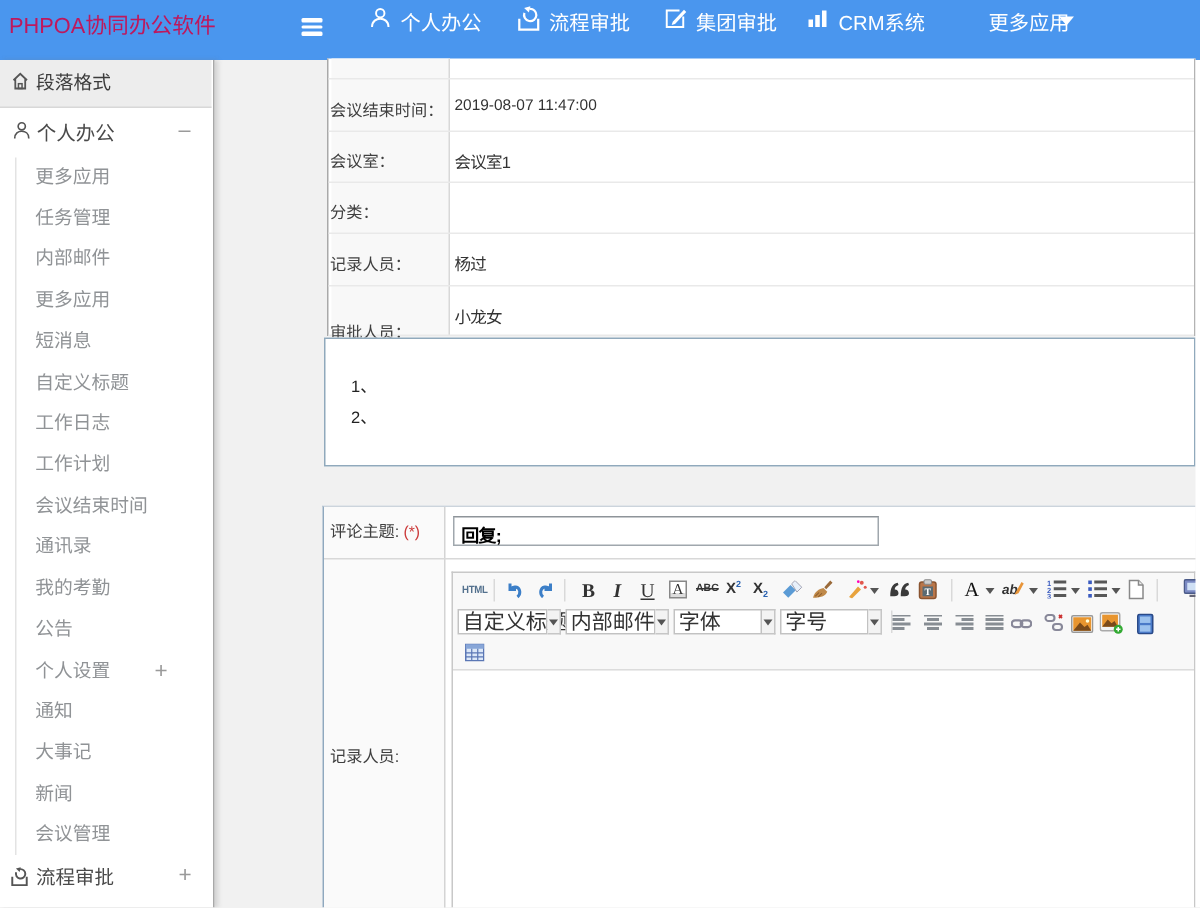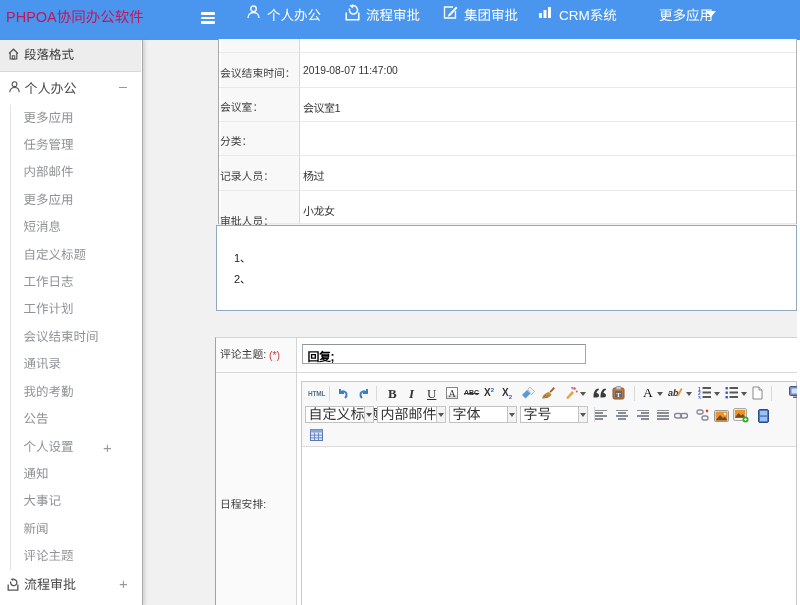--- a/index.html
+++ b/index.html
@@ -117,21 +117,21 @@
   <div class="abs ssub" style="top:164.4px">工作日志</div>
   <div class="abs ssub" style="top:191.8px">工作计划</div>
   <div class="abs ssub" style="top:219.2px">会议结束时间</div>
   <div class="abs ssub" style="top:246.6px">通讯录</div>
   <div class="abs ssub" style="top:274px">我的考勤</div>
   <div class="abs ssub" style="top:301.4px">公告</div>
   <div class="abs ssub" style="top:329px">个人设置</div>
   <div class="abs ssub" style="top:356.2px">通知</div>
   <div class="abs ssub" style="top:383.6px">大事记</div>
   <div class="abs ssub" style="top:411px">新闻</div>
-  <div class="abs ssub" style="top:438.4px">评论主题</div>
+  <div class="abs ssub" style="top:438.4px">会议管理</div>
 </div>
 <div class="abs pm" style="left:103px;top:439px">+</div>
 <svg class="abs" style="left:6.5px;top:577.5px" width="12" height="13" viewBox="0 0 15 17">
     <path d="M1.2 8.5 V15.8 H13.8 V8.5" fill="none" stroke="#555" stroke-width="1.7"></path>
     <path d="M4.6 4.6 A4.1 4.1 0 1 0 8 1.9" fill="none" stroke="#555" stroke-width="1.7"></path>
     <path d="M8.6 0.2 L4.4 1.4 L7.6 4.4 z" fill="#555"></path>
   </svg>
 <div class="abs shead" style="left:24px;top:573.5px">流程审批</div>
 <div class="abs pm" style="left:119px;top:575px">+</div>
 
@@ -161,21 +161,21 @@
 <div id="ctab" class="abs">
   <div class="labcol"></div>
   <div class="vdiv"></div>
   <div class="rline"></div>
 </div>
 <div class="labtxt" style="top:345px">评论主题:</div>
 <div class="abs" style="left:269px;top:349px;font-size:10.5px;color:#cc3b3b">(*)</div>
 <div id="cinput" class="abs">
     <span>回复;</span>
   </div>
-<div class="labtxt" style="top:495px">日程安排:</div>
+<div class="labtxt" style="top:495px">记录人员:</div>
 
 <div id="editor" class="abs">
   <div id="toolbar">
 
     <div class="ti" style="left:6px;top:8px;font-size:7px;font-weight:bold;color:#54718e;letter-spacing:-0.2px;transform:scaleX(0.92);transform-origin:left">HTML</div>
     <div class="tsep" style="left:26.5px"></div>
     <svg style="left:35px;top:5px" width="12" height="12" viewBox="0 0 12 12">
         <path d="M3 2 v4 h4" fill="none" stroke="#3c7fc8" stroke-width="2"></path>
         <path d="M3.2 5.8 C5 3.5 9 3.8 9.5 7.2 C9.8 9.5 8 11 8 11" fill="none" stroke="#3c7fc8" stroke-width="2"></path>
       </svg>

